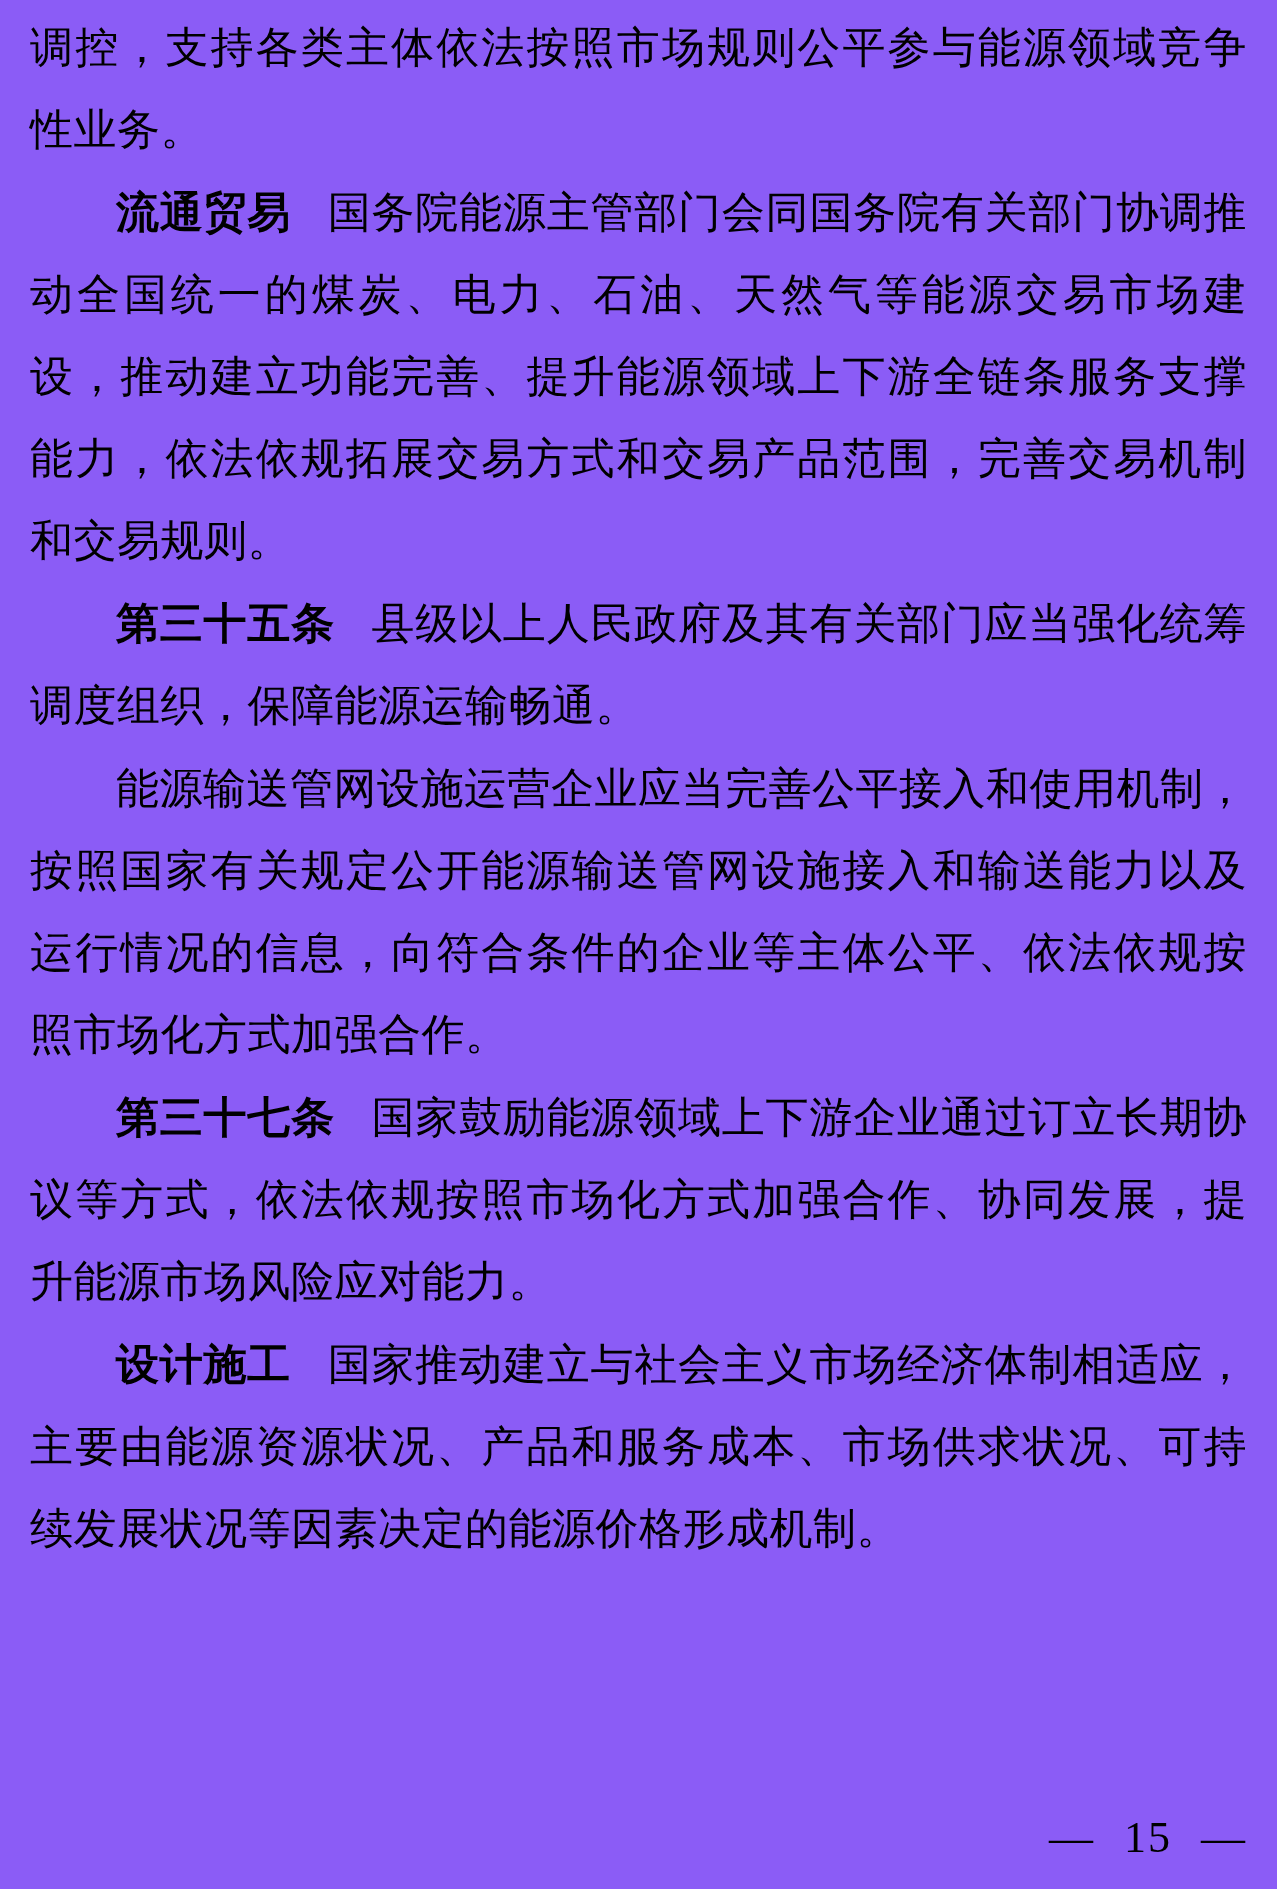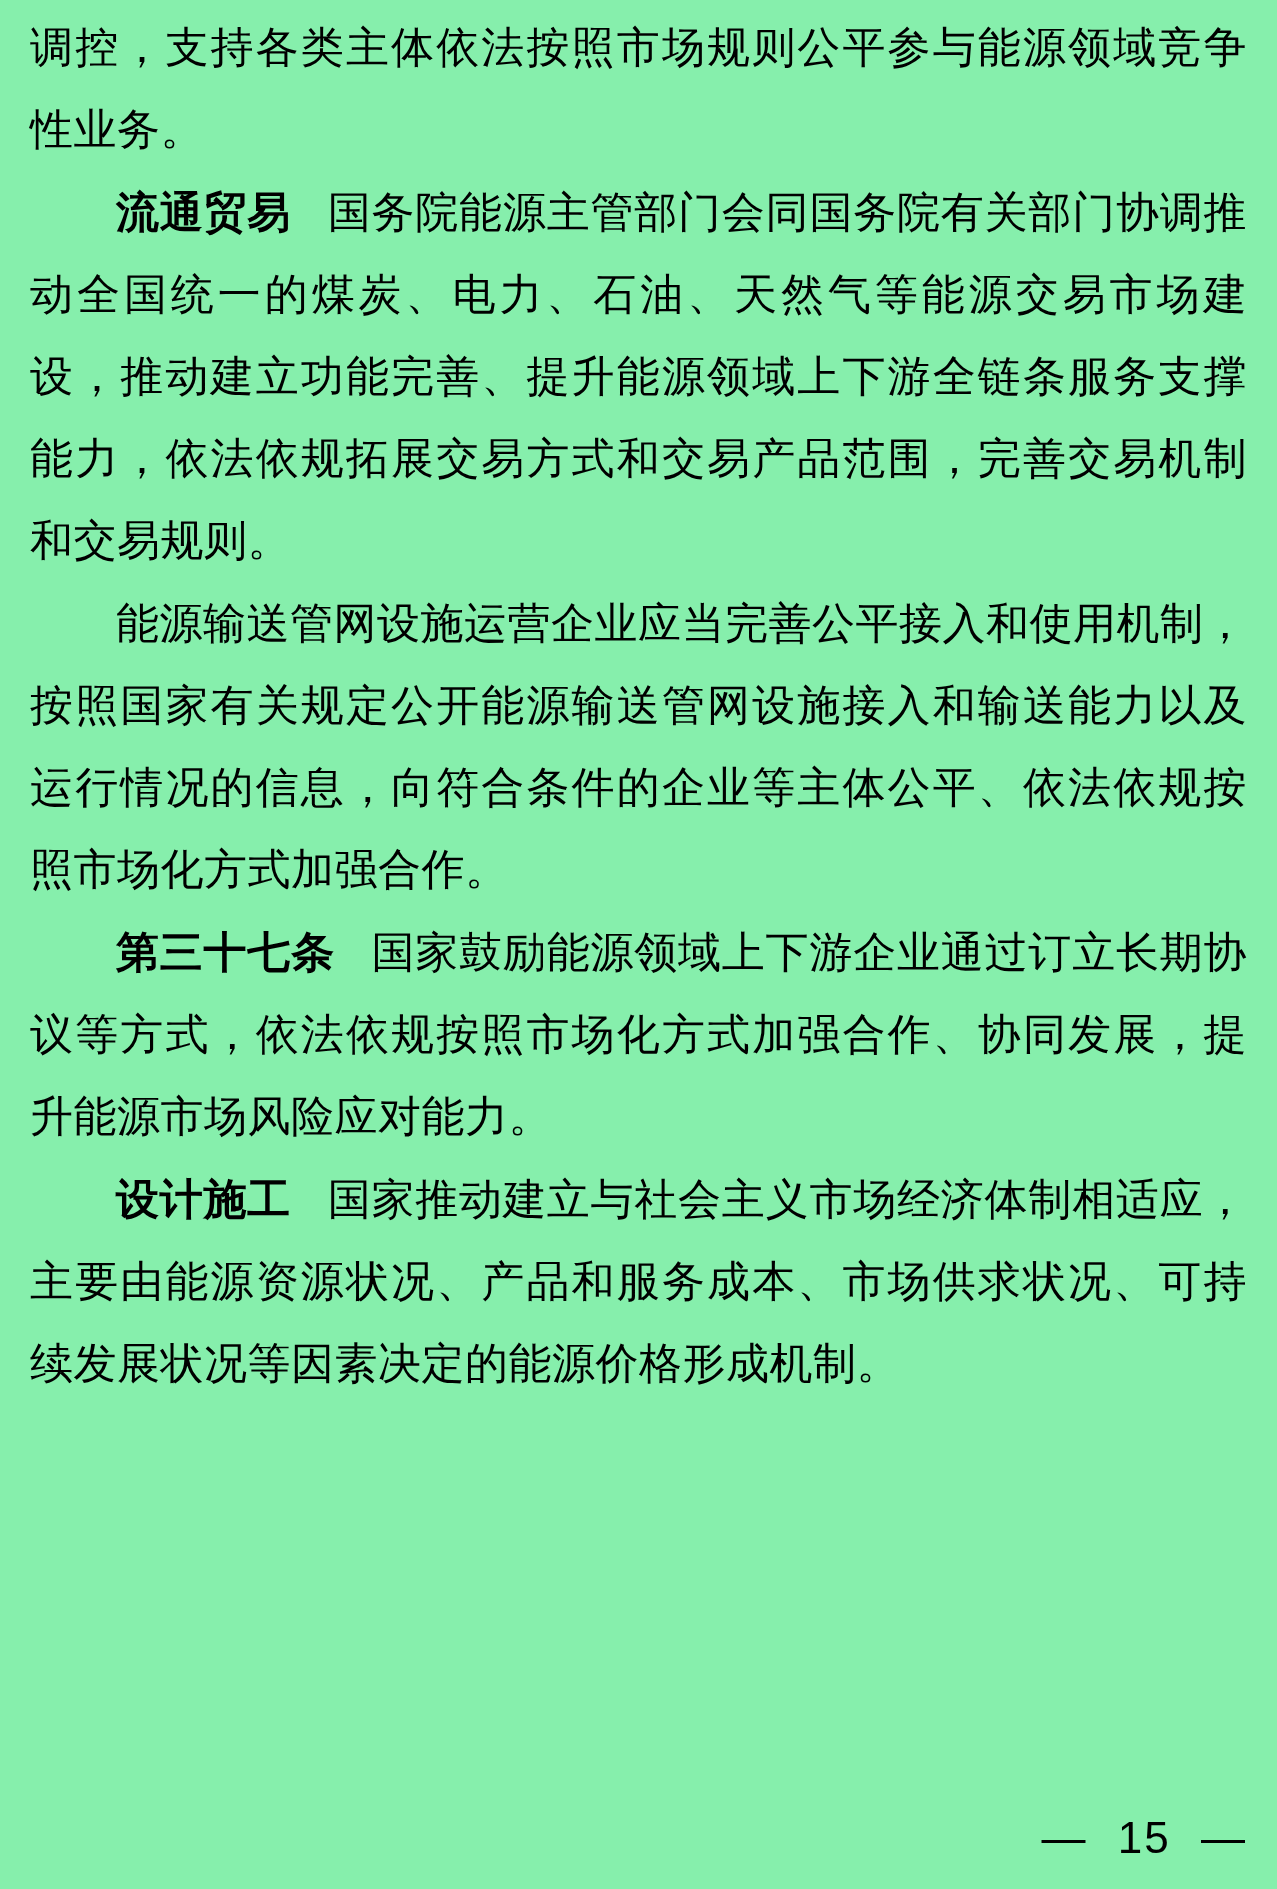--- a/index.html
+++ b/index.html
@@ -5,21 +5,21 @@
   html, body {
     margin: 0;
     padding: 0;
     background: #ffffff;
   }
   .page {
     position: relative;
     width: 1277px;
     height: 1889px;
     margin: 0 auto;
-    background: #86efac;
+    background: #8b5cf6;
     color: #000000;
     box-sizing: border-box;
     padding: 6px 30px 0 30px;
     font-family: "Liberation Serif", "DejaVu Serif", serif;
     overflow: hidden;
   }
   .body-text {
     width: 1217px;
   }
   .para {
@@ -41,36 +41,37 @@
   }
   .lead:not(:empty) {
     margin-right: 0.85em;
   }
   .page-footer {
     position: absolute;
     top: 1812px;
     right: 30px;
     font-size: 44px;
     line-height: 52px;
-    font-family: Liberation Sans, sans-serif;
+    font-family: Liberation Serif, serif;
     word-spacing: 16px;
     letter-spacing: 2px;
     white-space: nowrap;
   }
 </style>
 </head>
 <body>
 
 <div class="page">
   <div class="body-text">
 
     <p class="para no-indent"><span class="lead"></span><span>调控，支持各类主体依法按照市场规则公平参与能源领域竞争性业务。</span></p>
 
     <p class="para"><span class="lead">流通贸易</span><span>国务院能源主管部门会同国务院有关部门协调推动全国统一的煤炭、电力、石油、天然气等能源交易市场建设，推动建立功能完善、提升能源领域上下游全链条服务支撑能力，依法依规拓展交易方式和交易产品范围，完善交易机制和交易规则。</span></p>
 
+    <p class="para"><span class="lead">第三十五条</span><span>县级以上人民政府及其有关部门应当强化统筹调度组织，保障能源运输畅通。</span></p>
 
     <p class="para"><span class="lead"></span><span>能源输送管网设施运营企业应当完善公平接入和使用机制，按照国家有关规定公开能源输送管网设施接入和输送能力以及运行情况的信息，向符合条件的企业等主体公平、依法依规按照市场化方式加强合作。</span></p>
 
     <p class="para"><span class="lead">第三十七条</span><span>国家鼓励能源领域上下游企业通过订立长期协议等方式，依法依规按照市场化方式加强合作、协同发展，提升能源市场风险应对能力。</span></p>
 
 
     <p class="para"><span class="lead">设计施工</span><span>国家推动建立与社会主义市场经济体制相适应，主要由能源资源状况、产品和服务成本、市场供求状况、可持续发展状况等因素决定的能源价格形成机制。</span></p>
 
   </div>
 

